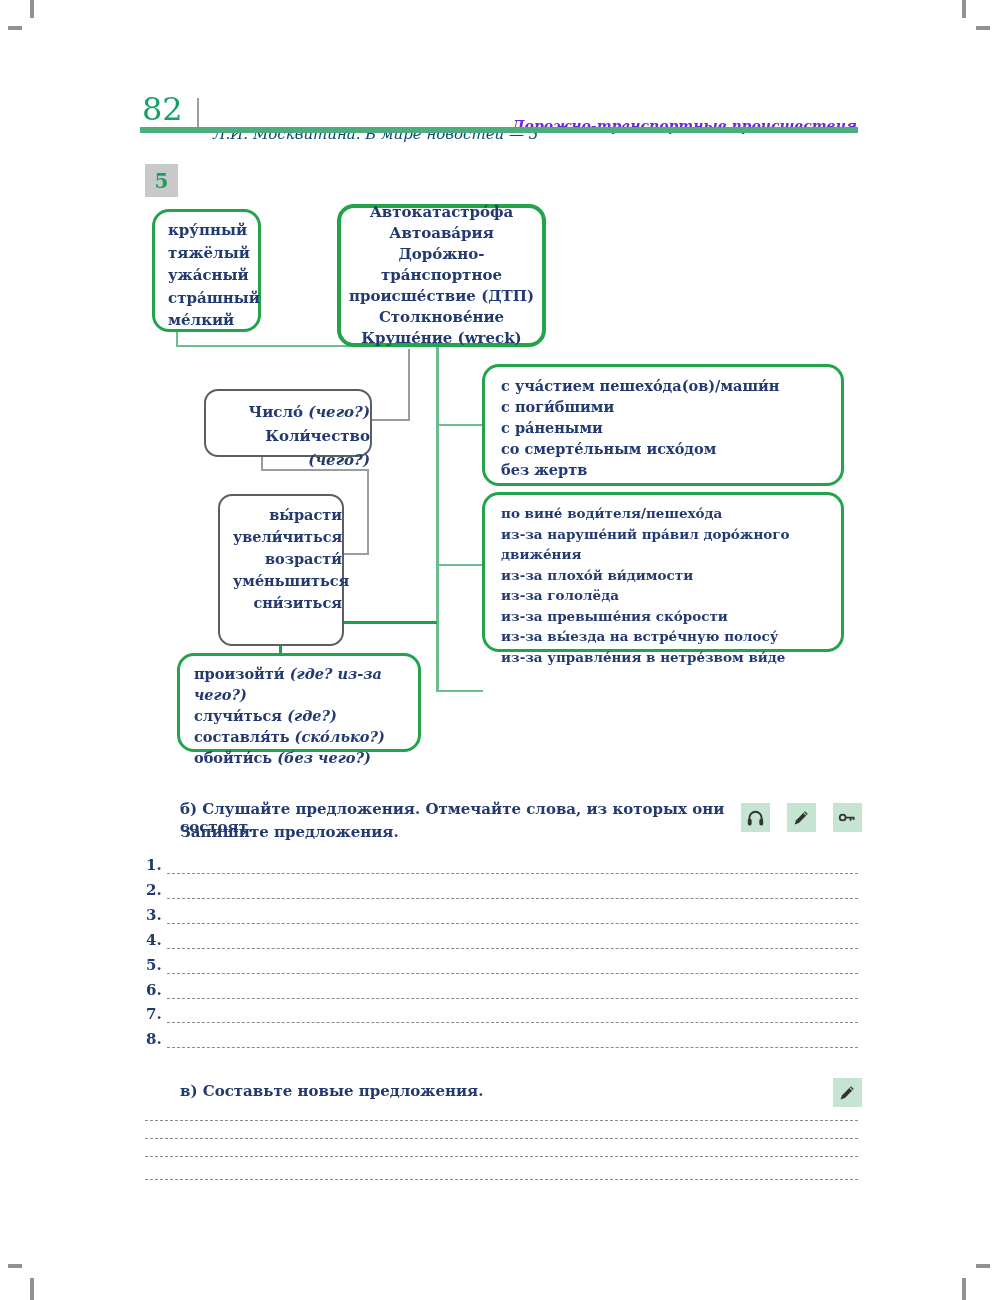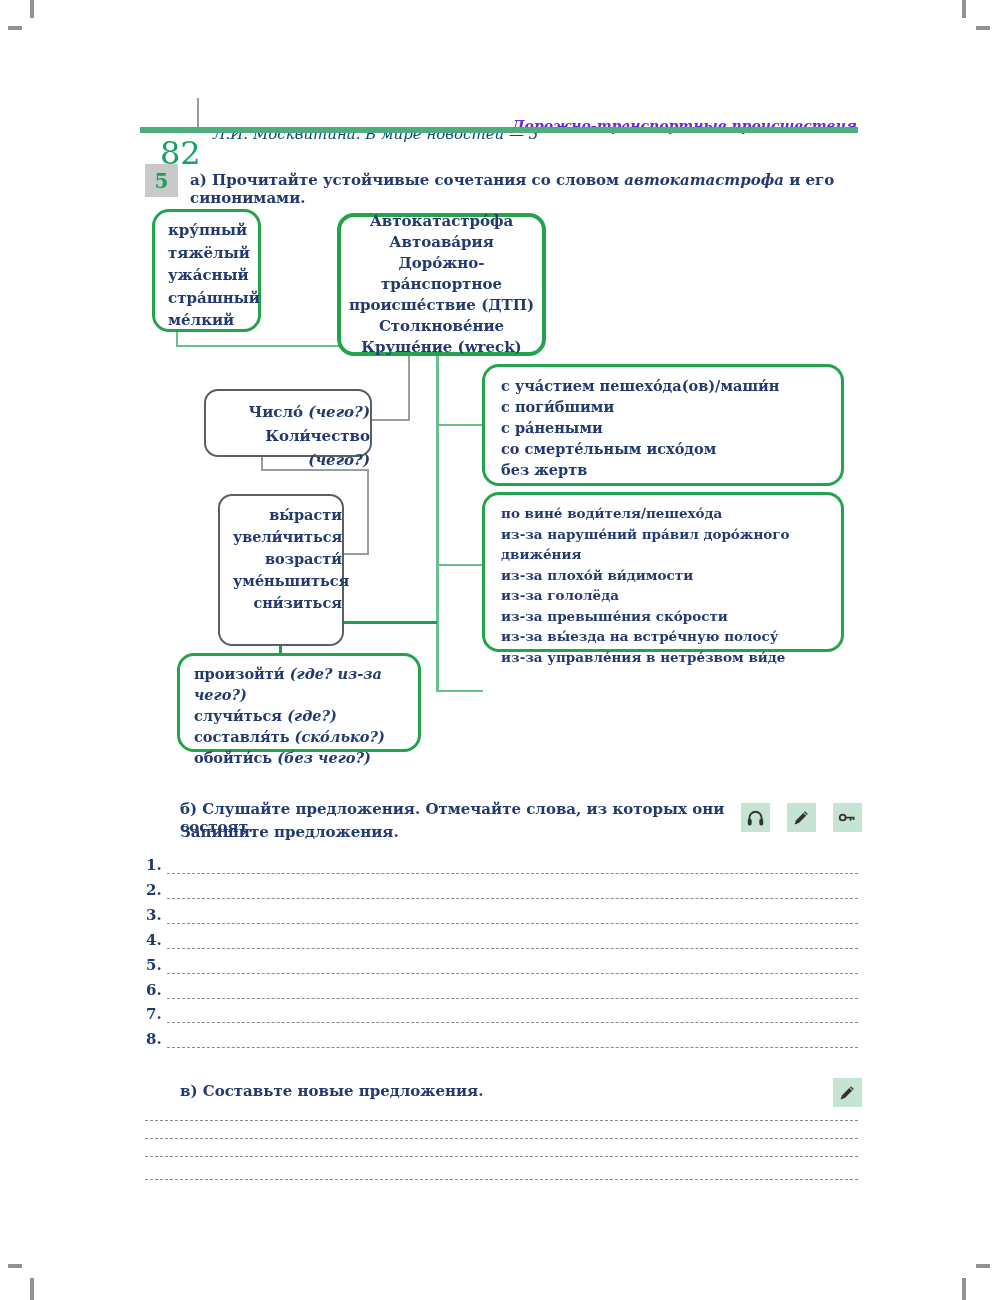--- a/index.html
+++ b/index.html
@@ -15,21 +15,21 @@
   #page{position:relative;width:1000px;height:1300px;background:#ffffff;overflow:hidden;}
   .crop{position:absolute;background:var(--gray);}
   .box{position:absolute;box-sizing:border-box;background:#fff;font-weight:bold;color:var(--blue);}
   .gbox{border:3px solid var(--green);border-radius:17px;}
   .graybox{border:2px solid #5a5f63;border-radius:14px;text-align:right;}
   .lines{white-space:pre-line;}
   .q{font-style:italic;}
   .conn{position:absolute;background:var(--line-green);}
   .conn-thick{position:absolute;background:#1f9e50;}
   .conn-gray{position:absolute;background:#9a9da0;}
-  .hdr-num{position:absolute;left:160px;top:90px;font-size:32px;color:#16a066;margin-top:44px;}
+  .hdr-num{position:absolute;left:142px;top:90px;font-size:32px;color:#16a066;}
   .hdr-div{position:absolute;left:197px;top:98px;width:2px;height:30px;background:#9a9da0;}
   .hdr-book{position:absolute;left:213px;top:105px;font-size:15px;font-style:italic;font-weight:normal;color:#0c4a6e;margin-top:20px;}
   .hdr-chap{position:absolute;right:143px;top:118px;font-size:14px;font-style:italic;font-weight:bold;color:#6d28d9;}
   .hdr-bar{position:absolute;left:140px;top:127px;width:718px;height:6px;background:var(--bar-green);}
   .badge{position:absolute;left:145px;top:164px;width:33px;height:33px;background:#c9c9c9;display:flex;align-items:center;justify-content:center;font-size:20px;font-weight:bold;color:#1ca05a;}
   .task-line{position:absolute;font-size:15px;font-weight:bold;color:var(--blue);}
   .icon-sq{position:absolute;width:29px;height:29px;background:var(--icon-bg);display:flex;align-items:center;justify-content:center;}
   .answer-row{position:absolute;left:146px;width:712px;display:flex;align-items:flex-end;font-weight:bold;color:var(--blue);font-size:15px;}
   .answer-row .rule{flex:1;margin-left:5px;border-bottom:1.6px dashed #8a8a8a;height:16px;}
   .free-rule{position:absolute;left:145px;width:713px;border-bottom:1.6px dashed #8a8a8a;}
@@ -50,23 +50,20 @@
   <div class="crop" style="left:976px;top:1264px;width:14px;height:4px;"></div>
   <div class="crop" style="left:962px;top:1278px;width:4px;height:22px;"></div>
 
   <div class="hdr-num">82</div>
   <div class="hdr-div"></div>
   <div class="hdr-book">Л.И. Москвитина. В мире новостей — 3</div>
   <div class="hdr-chap">Дорожно-транспортные происшествия</div>
   <div class="hdr-bar"></div>
 
   <div class="badge">5</div>
-  <div class="task-line" style="left:190px;top:171px;width:670px;">
-    <span>а) Прочитайте устойчивые сочетания со словом </span><span class="q">автокатастрофа</span><span> и его синонимами.</span>
-  </div>
 
   <div class="conn" style="left:176px;top:331px;width:2px;height:16px;"></div>
   <div class="conn" style="left:176px;top:345px;width:262px;height:2px;"></div>
   <div class="conn" style="left:436px;top:347px;width:3px;height:345px;"></div>
   <div class="conn" style="left:439px;top:424px;width:44px;height:2px;"></div>
   <div class="conn" style="left:439px;top:564px;width:44px;height:2px;"></div>
   <div class="conn" style="left:439px;top:690px;width:44px;height:2px;"></div>
   <div class="conn-thick" style="left:279px;top:621px;width:158px;height:3px;"></div>
   <div class="conn-thick" style="left:279px;top:621px;width:3px;height:33px;"></div>
   <div class="conn-gray" style="left:408px;top:349px;width:2px;height:72px;"></div>
@@ -75,21 +72,21 @@
   <div class="conn-gray" style="left:261px;top:469px;width:108px;height:2px;"></div>
   <div class="conn-gray" style="left:367px;top:469px;width:2px;height:86px;"></div>
   <div class="conn-gray" style="left:344px;top:553px;width:25px;height:2px;"></div>
 
   <div class="box gbox lines" style="left:152px;top:209px;width:109px;height:123px;padding:7px 0 0 13px;font-size:15px;line-height:22.5px;">кру́пный
 тяжёлый
 ужа́сный
 стра́шный
 ме́лкий</div>
 
-  <div class="box gbox lines centered" style="left:337px;top:213px;width:209px;height:143px;font-size:15px;line-height:21px;border-width:4px;">Автокатастро́фа
+  <div class="box gbox lines centered" style="left:337px;top:204px;width:209px;height:143px;font-size:15px;line-height:21px;border-width:4px;">Автокатастро́фа
 Автоава́рия
 Доро́жно-тра́нспортное
 происше́ствие (ДТП)
 Столкнове́ние
 Круше́ние (wreck)</div>
 
   <div class="box graybox" style="left:204px;top:389px;width:168px;height:68px;padding:9px 0 0 13px;font-size:15px;line-height:24px;">
       <div><span>Число́ </span><span class="q">(чего?)</span></div>
       <div><span>Коли́чество </span><span class="q">(чего?)</span></div>
     </div>

